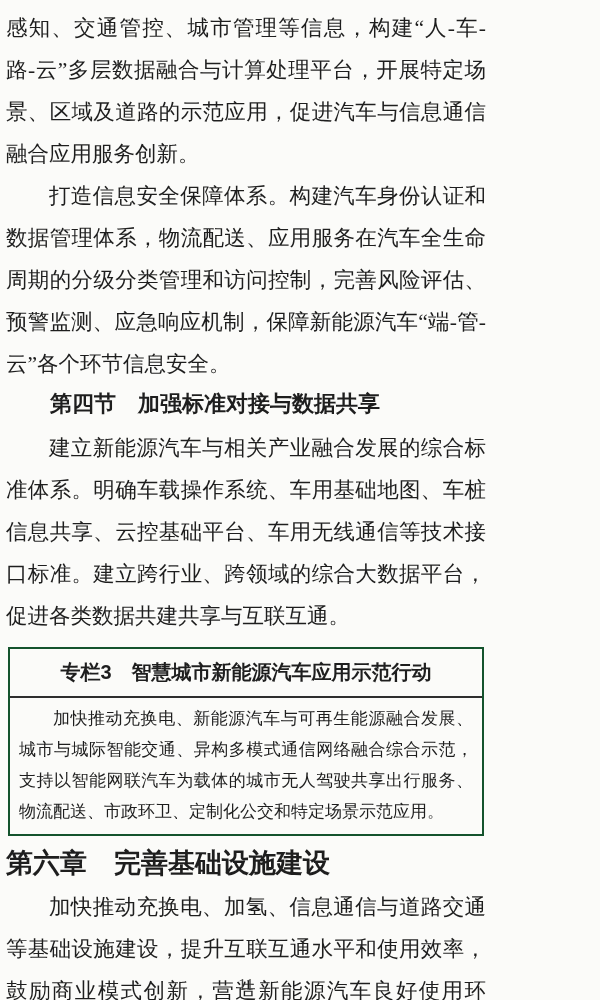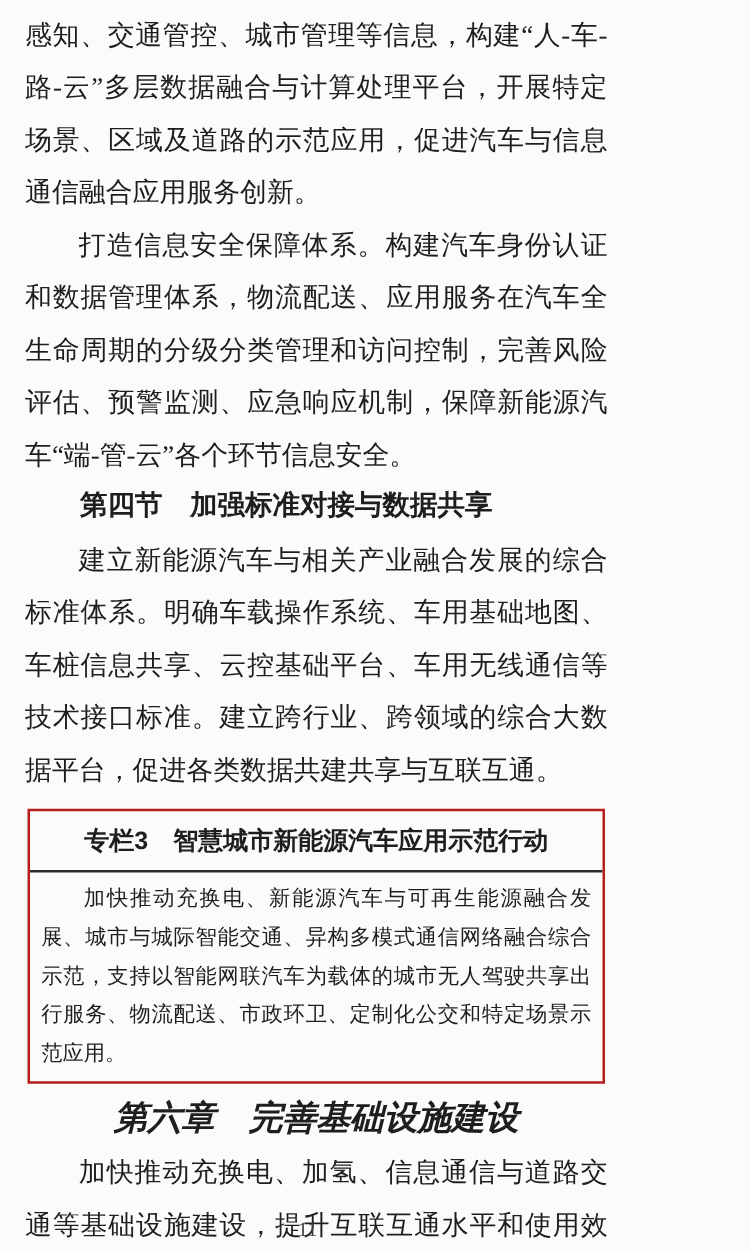--- a/index.html
+++ b/index.html
@@ -9,62 +9,61 @@
     height: 1000px;
     overflow: hidden;
     background: #fbfbf9;
     color: #1e1e1e;
     font-family: "Liberation Serif", "DejaVu Serif", serif;
   }
   .page {
     position: relative;
     width: 492px;
     height: 1000px;
-    padding: 7px 6px 0 20px;
+    padding: 7px 6px 0 6px;
   }
   .para {
     font-size: 21.5px;
     line-height: 42px;
     text-align: justify;
   }
   .indent { text-indent: 2em; }
   .sec-heading {
     font-size: 22px;
     line-height: 42px;
     font-weight: bold;
     text-indent: 2em;
     font-family: Liberation Mono, monospace;
   }
   .callout {
     margin: 10px 2px 4px 2px;
-    border: 2px solid #b91c1c;
+    border: 2px solid #14532d;
   }
   .callout-title {
     font-size: 20px;
     font-weight: bold;
     text-align: center;
     padding: 10px 4px;
     border-bottom: 2px solid #2e2e2e;
     font-family: "Liberation Sans", "DejaVu Sans", sans-serif;
   }
   .callout-body {
     font-size: 17px;
     line-height: 31px;
     padding: 5px 9px 7px 9px;
     text-align: justify;
     text-indent: 2em;
   }
   .chapter-heading {
     font-size: 27px;
     font-weight: bold;
-    text-align: center;
+    text-align: left;
     line-height: 46px;
     margin-top: 4px;
     font-family: "Liberation Sans", "DejaVu Sans", sans-serif;
-    font-style: italic;
   }
   .page-number {
     position: absolute;
     left: 0;
     right: 0;
     bottom: 6px;
     text-align: center;
     font-size: 16px;
     color: #404040;
   }

